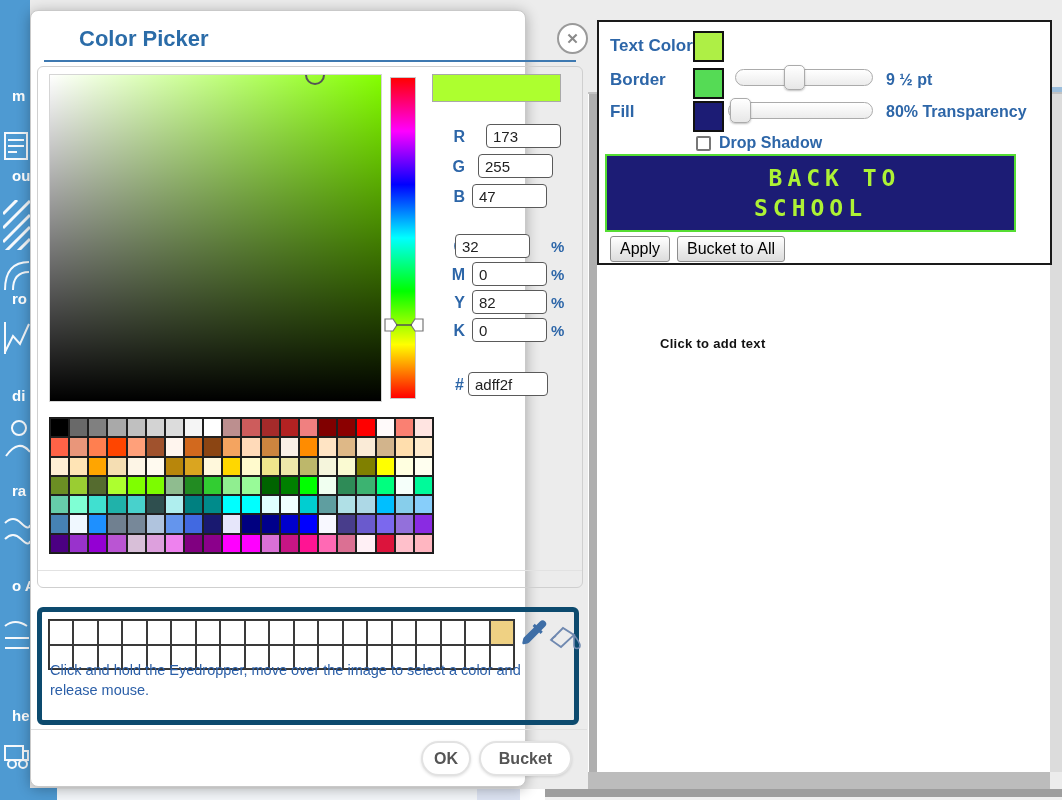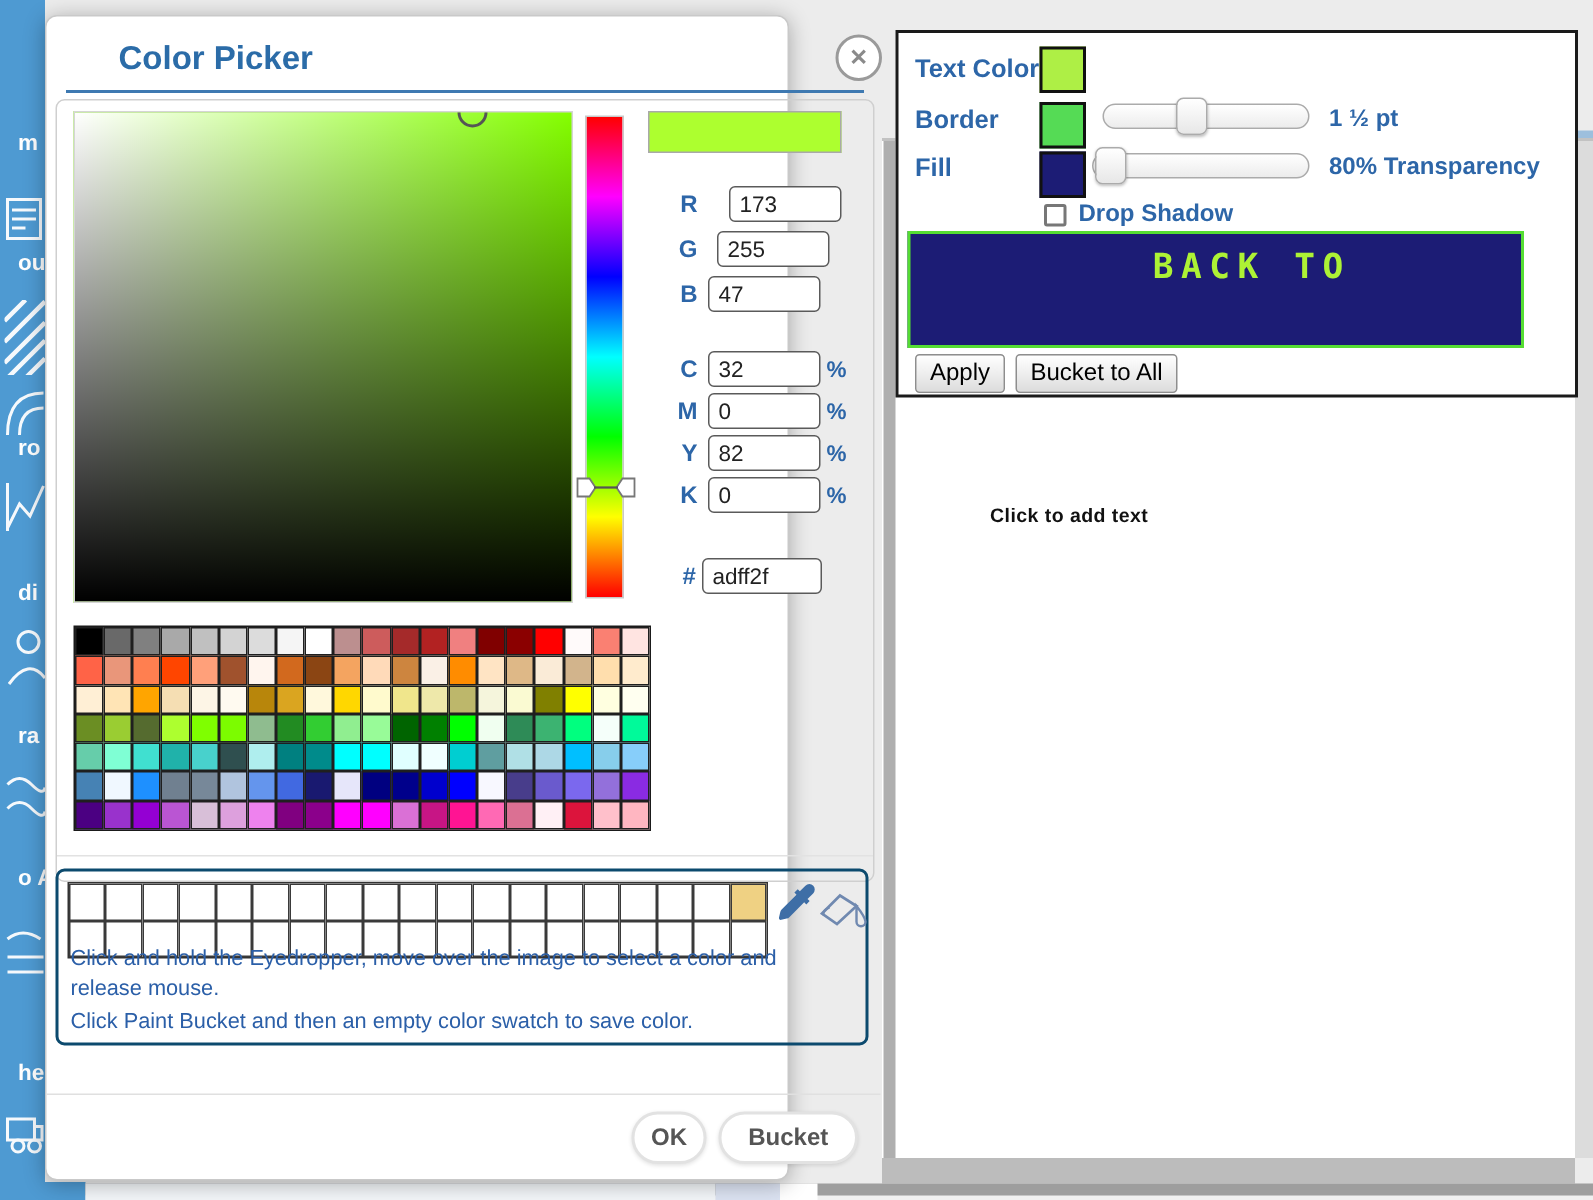--- a/index.html
+++ b/index.html
@@ -65,30 +65,30 @@
     background: linear-gradient(to bottom, #ff0000 0%, #ff00ff 16.6%, #0000ff 33.3%, #00ffff 50%, #00ff00 66.6%, #ffff00 83.3%, #ff0000 100%); }
   .hue-handle { position:absolute; left:-7px; top:240px; width:40px; height:14px; }
   .preview-swatch { position:absolute; left:394px; top:7px; width:129px; height:28px; border:1px solid #A9A9A9; }
 
   .num-label { position:absolute; width:24px; text-align:right; color:#2D66A8; font-size:16px; font-weight:600; }
   .num-input { position:absolute; width:75px; height:24px; border:1px solid #5a5a5a; border-radius:4px; font-size:15px; padding:0 6px; color:#222; font-family:"Liberation Sans",sans-serif; background:#fff; }
   .pct { position:absolute; left:513px; color:#2D66A8; font-size:15px; font-weight:600; }
   .rl1{left:403px; top:61px} .rl2{left:403px; top:91px} .rl3{left:403px; top:121px}
   .ri1{left:448px; top:57px} .ri2{left:440px; top:87px} .ri3{left:434px; top:117px}
   .cl1{left:403px; top:171px} .cl2{left:403px; top:199px} .cl3{left:403px; top:227px} .cl4{left:403px; top:255px}
-  .ci1{left:434px; top:167px} .ci2{left:434px; top:195px} .ci3{left:434px; top:223px} .ci4{left:434px; top:251px}
+  .ci1{left:417px; top:167px} .ci2{left:434px; top:195px} .ci3{left:434px; top:223px} .ci4{left:434px; top:251px}
   .pc1{top:171px} .pc2{top:199px} .pc3{top:227px} .pc4{top:255px}
   .hex-label { position:absolute; left:417px; top:309px; color:#2D66A8; font-size:16px; font-weight:600; }
   .hex-input { left:430px; top:305px; width:80px; }
 
   .palette { position:absolute; left:11px; top:350px; width:385px; height:137px; display:grid; grid-template-columns:repeat(20,1fr); grid-template-rows:repeat(7,1fr); border:1px solid #1a1a1a; }
   .pcell { border:1px solid #1f1f1f; }
   .picker-inner-divider { position:absolute; left:0px; top:503px; width:544px; height:1px; background:#E2E2E2; }
 
-  .custom-box { position:absolute; left:6px; top:568px; width:542px; height:118px; border:2px solid #0c4a6e; border-radius:6px; }
+  .custom-box { position:absolute; left:6px; top:596px; width:542px; height:118px; border:5px solid #0c4a6e; border-radius:6px; }
   .custom-grid { position:absolute; left:6px; top:7px; width:467px; height:51px; display:grid; grid-template-columns:repeat(19,1fr); grid-template-rows:repeat(2,1fr); border:1px solid #333; }
   .ccell { background:#fff; border:1px solid #3a3a3a; }
   .eyedropper { position:absolute; left:478px; top:6px; }
   .bucket { position:absolute; left:505px; top:12px; }
   .hint { position:absolute; left:8px; color:#2B5FA8; font-size:14.5px; line-height:20px; }
   .hint1 { top:48px; width:475px; }
   .hint2 { top:90px; width:530px; }
 
   .modal-footer-divider { position:absolute; left:0; top:718px; width:556px; height:1px; background:#E0E0E0; }
   .pill-btn { position:absolute; top:730px; height:35px; background:#fff; border:2px solid #E2E2E2; border-radius:18px; color:#555; font-weight:bold; font-size:16px; font-family:"Liberation Sans",sans-serif; box-shadow:0 1px 3px rgba(0,0,0,.12); }
@@ -166,33 +166,34 @@
 <div class="canvas-placeholder">Click to add text</div>
 
 <div class="panel">
   <div class="p-label pl1">Text Color</div>
   <div class="p-swatch ps1" style="background-color: rgb(174, 239, 69);"></div>
 
   <div class="p-label pl2">Border</div>
   <div class="p-swatch ps2" style="background-color: rgb(85, 219, 85);"></div>
   <div class="slider-track st-border"></div>
   <div class="slider-handle sh-border"></div>
-  <div class="p-value pv1">1 ½ pt</div>
+  <div class="p-value pv1">9 ½ pt</div>
 
   <div class="p-label pl3">Fill</div>
   <div class="p-swatch ps3" style="background-color: rgb(28, 28, 117);"></div>
   <div class="slider-track st-fill"></div>
   <div class="slider-handle sh-fill"></div>
   <div class="p-value pv2">80% Transparency</div>
 
   <div class="checkbox"></div>
   <div class="cb-label">Drop Shadow</div>
 
   <div class="preview-box" style="background-color: rgb(28, 28, 117); border-color: rgb(85, 221, 51);">
     <div class="preview-line" style="color: rgb(173, 242, 53);">BACK TO</div>
+    <div class="preview-line" style="color: rgb(173, 242, 53);">SCHOOL</div>
   </div>
 
   <button class="apply-btn ab1">Apply</button>
   <button class="apply-btn ab2">Bucket to All</button>
 </div>
 
 <div class="modal">
   <div class="modal-title">Color Picker</div>
   <div class="modal-close">✕</div>
   <div class="modal-divider"></div>
@@ -429,19 +430,18 @@
         </svg>
     </span>
     <span class="bucket">
       <svg width="36" height="30" viewBox="0 0 36 30" fill="none" stroke="#7089B0" stroke-width="1.8">
           <path d="M4 16 L16 4 L27 11 L14 23 Z"></path>
           <path d="M27 11 c3.5 4.5 6 8 6 10.5 a3 3 0 0 1 -6 0 c0 -2.5 0 -6 0 -10.5 z" stroke-width="1.6"></path>
           <path d="M9 12 q-5 2 -4 5" stroke-width="1.6"></path>
         </svg>
     </span>
     <div class="hint hint1">Click and hold the Eyedropper, move over the image to select a color and release mouse.</div>
-    <div class="hint hint2">Click Paint Bucket and then an empty color swatch to save color.</div>
   </div>
 
   <div class="modal-footer-divider"></div>
   <button class="pill-btn ok-btn">OK</button>
   <button class="pill-btn cancel-btn">Bucket</button>
 </div>
 
 </body></html>

